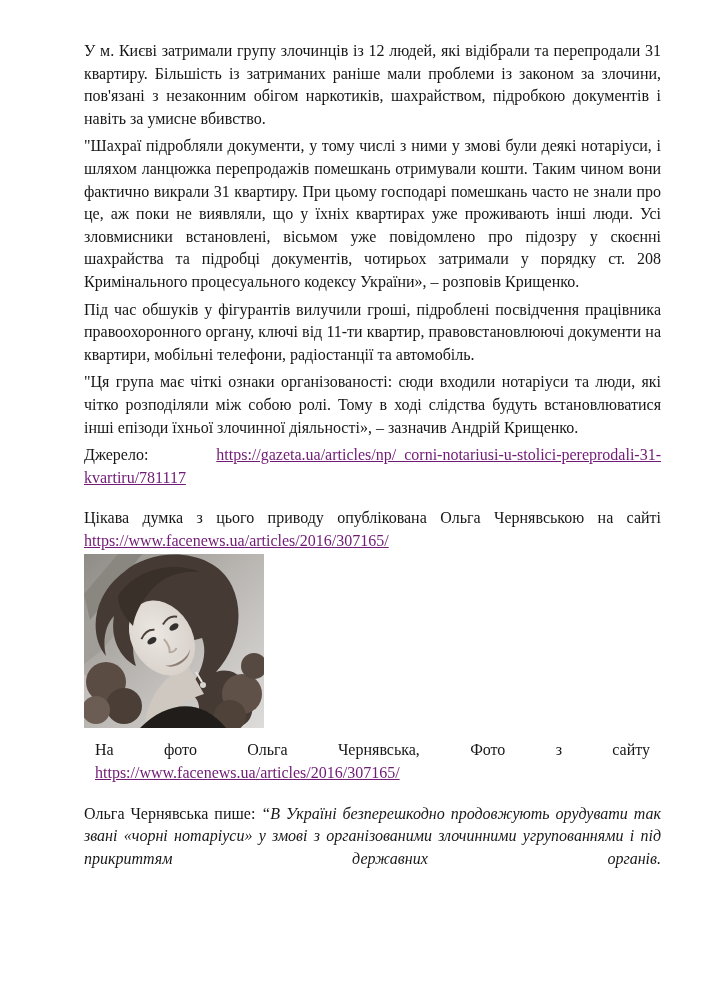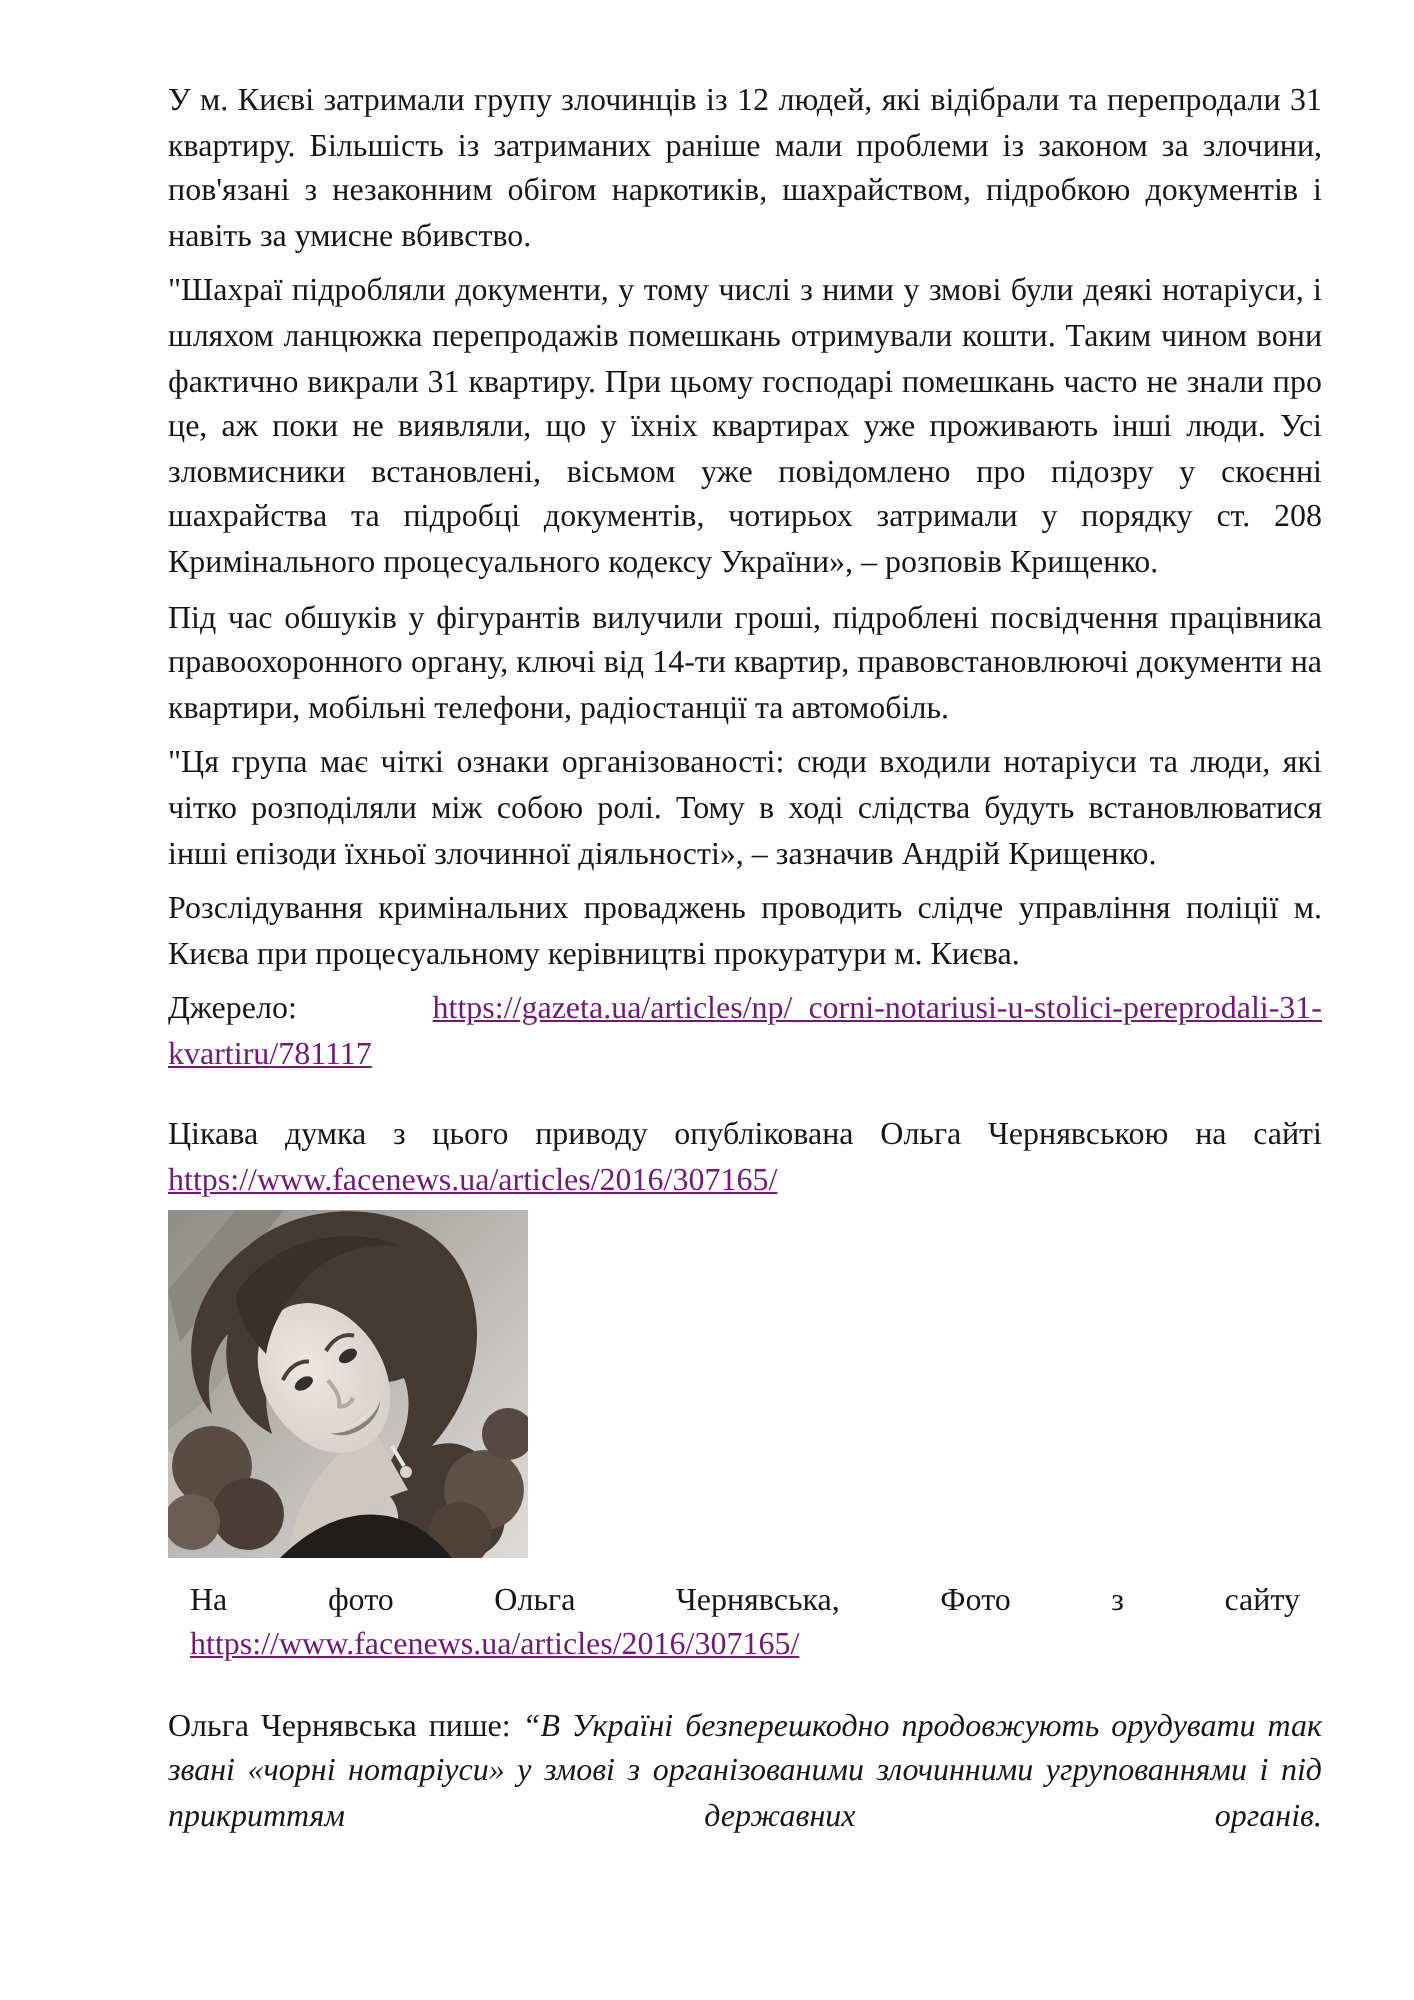--- a/index.html
+++ b/index.html
@@ -64,25 +64,24 @@
 </head>
 <body>
 
 <div class="page">
 
   <p class="para">У м. Києві затримали групу злочинців із 12 людей, які відібрали та перепродали 31 квартиру. Більшість із затриманих раніше мали проблеми із законом за злочини, пов'язані з незаконним обігом наркотиків, шахрайством, підробкою документів і навіть за умисне вбивство.</p>
 
 
   <p class="para">"Шахраї підробляли документи, у тому числі з ними у змові були деякі нотаріуси, і шляхом ланцюжка перепродажів помешкань отримували кошти. Таким чином вони фактично викрали 31 квартиру. При цьому господарі помешкань часто не знали про це, аж поки не виявляли, що у їхніх квартирах уже проживають інші люди. Усі зловмисники встановлені, вісьмом уже повідомлено про підозру у скоєнні шахрайства та підробці документів, чотирьох затримали у порядку ст. 208 Кримінального процесуального кодексу України», – розповів Крищенко.</p>
 
-  <p class="para">Під час обшуків у фігурантів вилучили гроші, підроблені посвідчення працівника правоохоронного органу, ключі від 14-ти квартир, правовстановлюючі документи на квартири, мобільні телефони, радіостанції та автомобіль.</p>
+  <p class="para">Під час обшуків у фігурантів вилучили гроші, підроблені посвідчення працівника правоохоронного органу, ключі від 11-ти квартир, правовстановлюючі документи на квартири, мобільні телефони, радіостанції та автомобіль.</p>
 
   <p class="para">"Ця група має чіткі ознаки організованості: сюди входили нотаріуси та люди, які чітко розподіляли між собою ролі. Тому в ході слідства будуть встановлюватися інші епізоди їхньої злочинної діяльності», – зазначив Андрій Крищенко.</p>
 
-  <p class="para">Розслідування кримінальних проваджень проводить слідче управління поліції м. Києва при процесуальному керівництві прокуратури м. Києва.</p>
 
   <div class="source-block">
     <div class="line spread">
       <span>Джерело:</span>
       <a class="link">https://gazeta.ua/articles/np/_corni-notariusi-u-stolici-pereprodali-31-</a>
     </div>
     <div class="line">
       <a class="link">kvartiru/781117</a>
     </div>
   </div>

